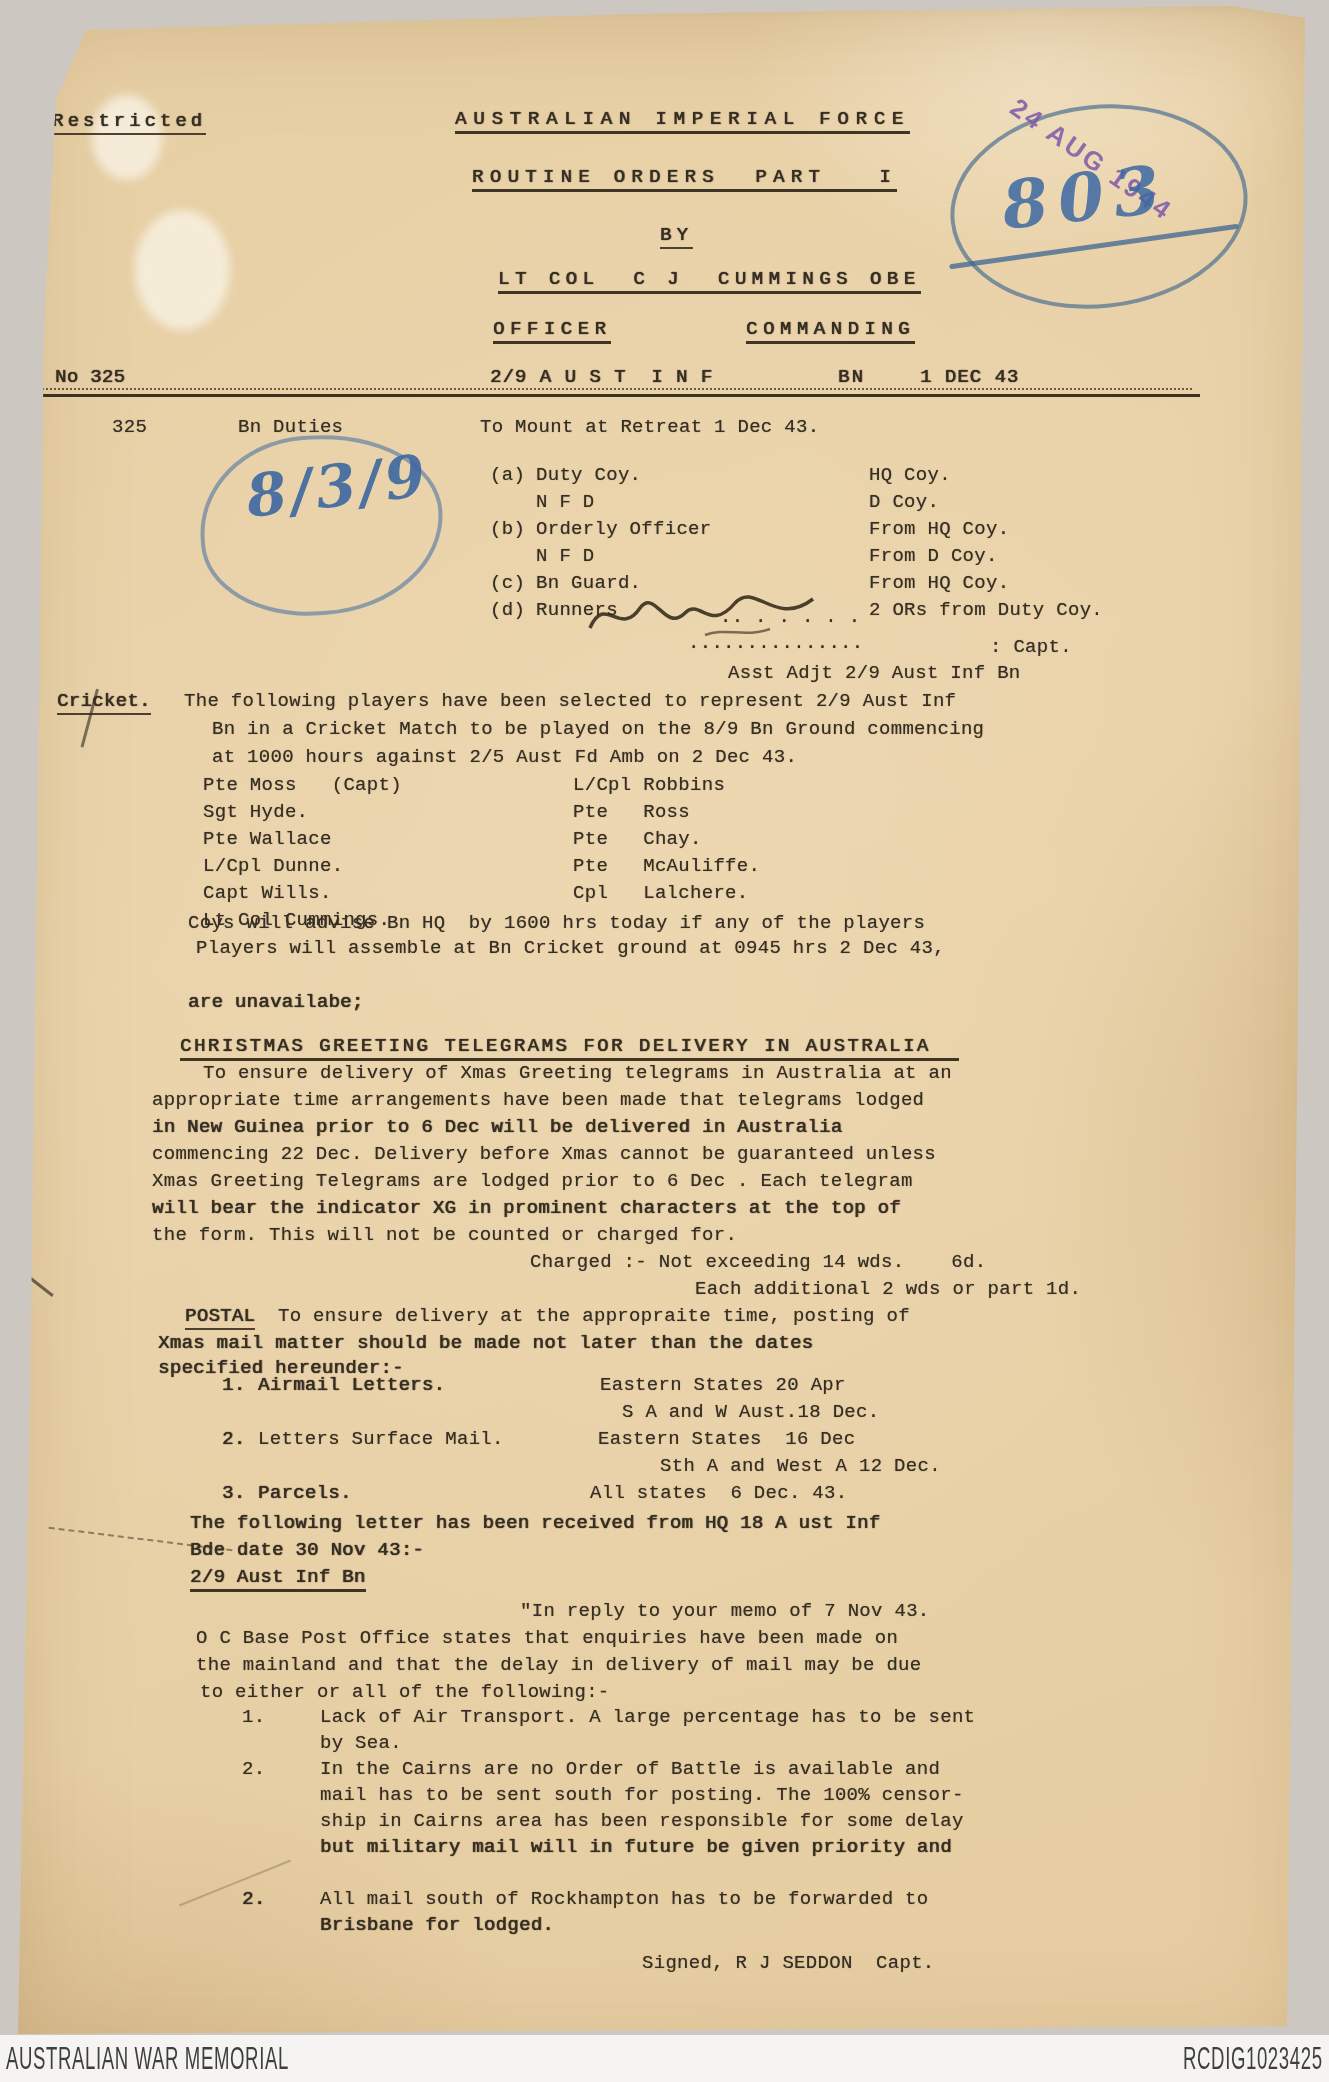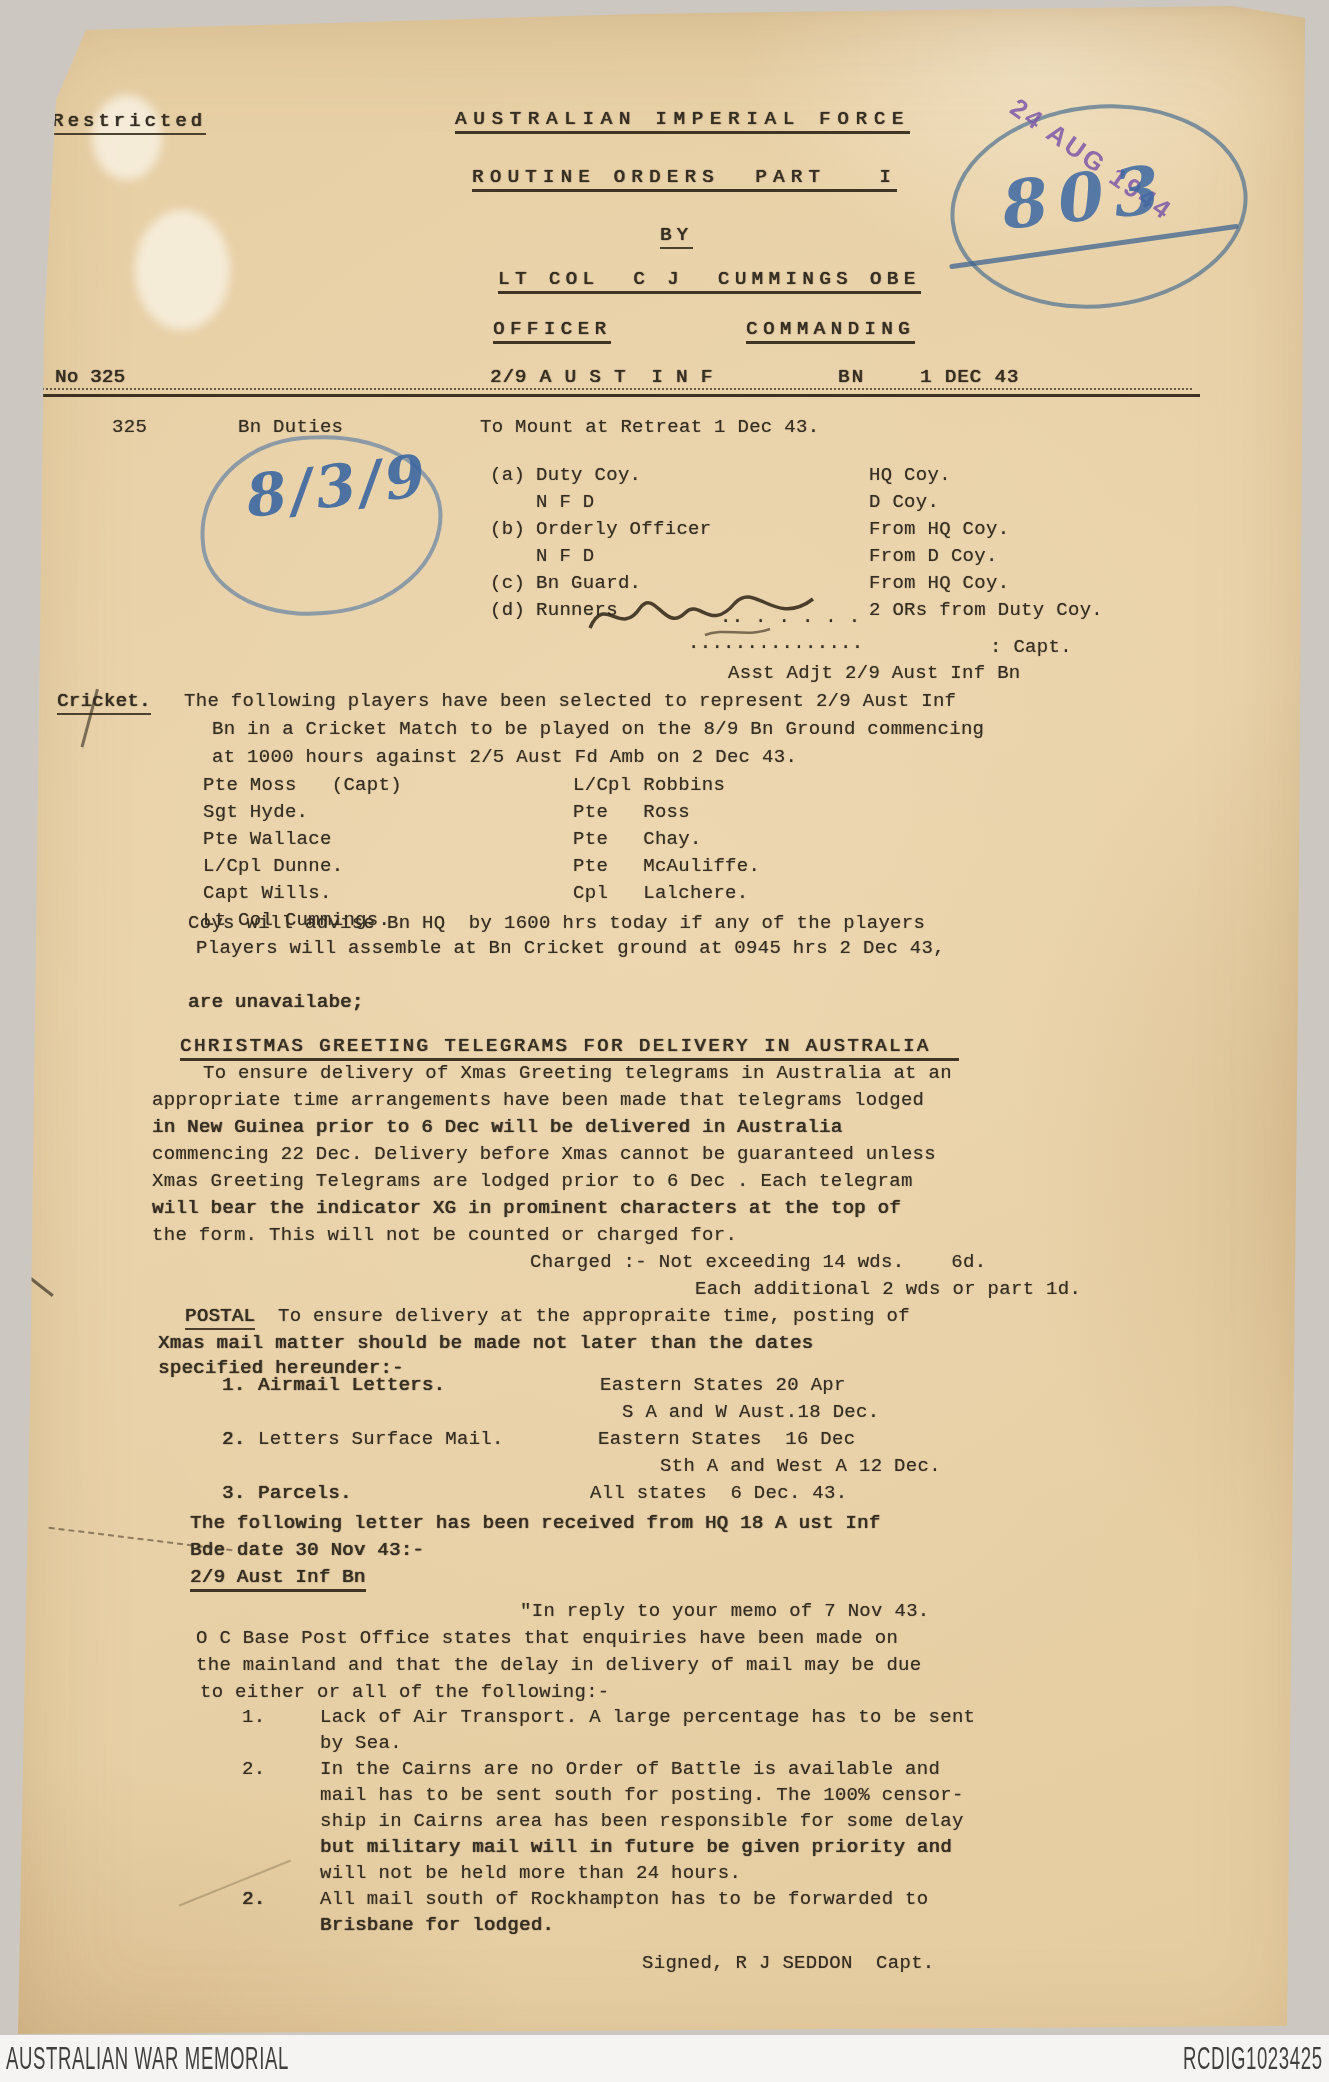--- a/index.html
+++ b/index.html
@@ -202,21 +202,20 @@
   <div class="tl" style="left:200px;top:1679px;">to either or all of the following:-</div>
 
   <div class="tl" style="left:242px;top:1704px;">1.</div>
   <div class="tl" style="left:320px;top:1704px;">Lack of Air Transport. A large percentage has to be sent</div>
   <div class="tl" style="left:320px;top:1730px;">by Sea.</div>
   <div class="tl" style="left:242px;top:1756px;">2.</div>
   <div class="tl" style="left:320px;top:1756px;">In the Cairns are no Order of Battle is available and</div>
   <div class="tl" style="left:320px;top:1782px;">mail has to be sent south for posting. The 100% censor-</div>
   <div class="tl" style="left:320px;top:1808px;">ship in Cairns area has been responsible for some delay</div>
   <div class="tl sm" style="left:320px;top:1834px;">but military mail will in future be given priority and</div>
-  <div class="tl" style="left:320px;top:1860px;">will not be held more than 24 hours.</div>
   <div class="tl sm" style="left:242px;top:1886px;">2.</div>
   <div class="tl" style="left:320px;top:1886px;">All mail south of Rockhampton has to be forwarded to</div>
   <div class="tl sm" style="left:320px;top:1912px;">Brisbane for lodged.</div>
 
   <div class="tl" style="left:642px;top:1950px;">Signed, R J SEDDON  Capt.</div>
 
 </div>
 
 <div class="footer">
   <span class="cond fl">AUSTRALIAN WAR MEMORIAL</span>

